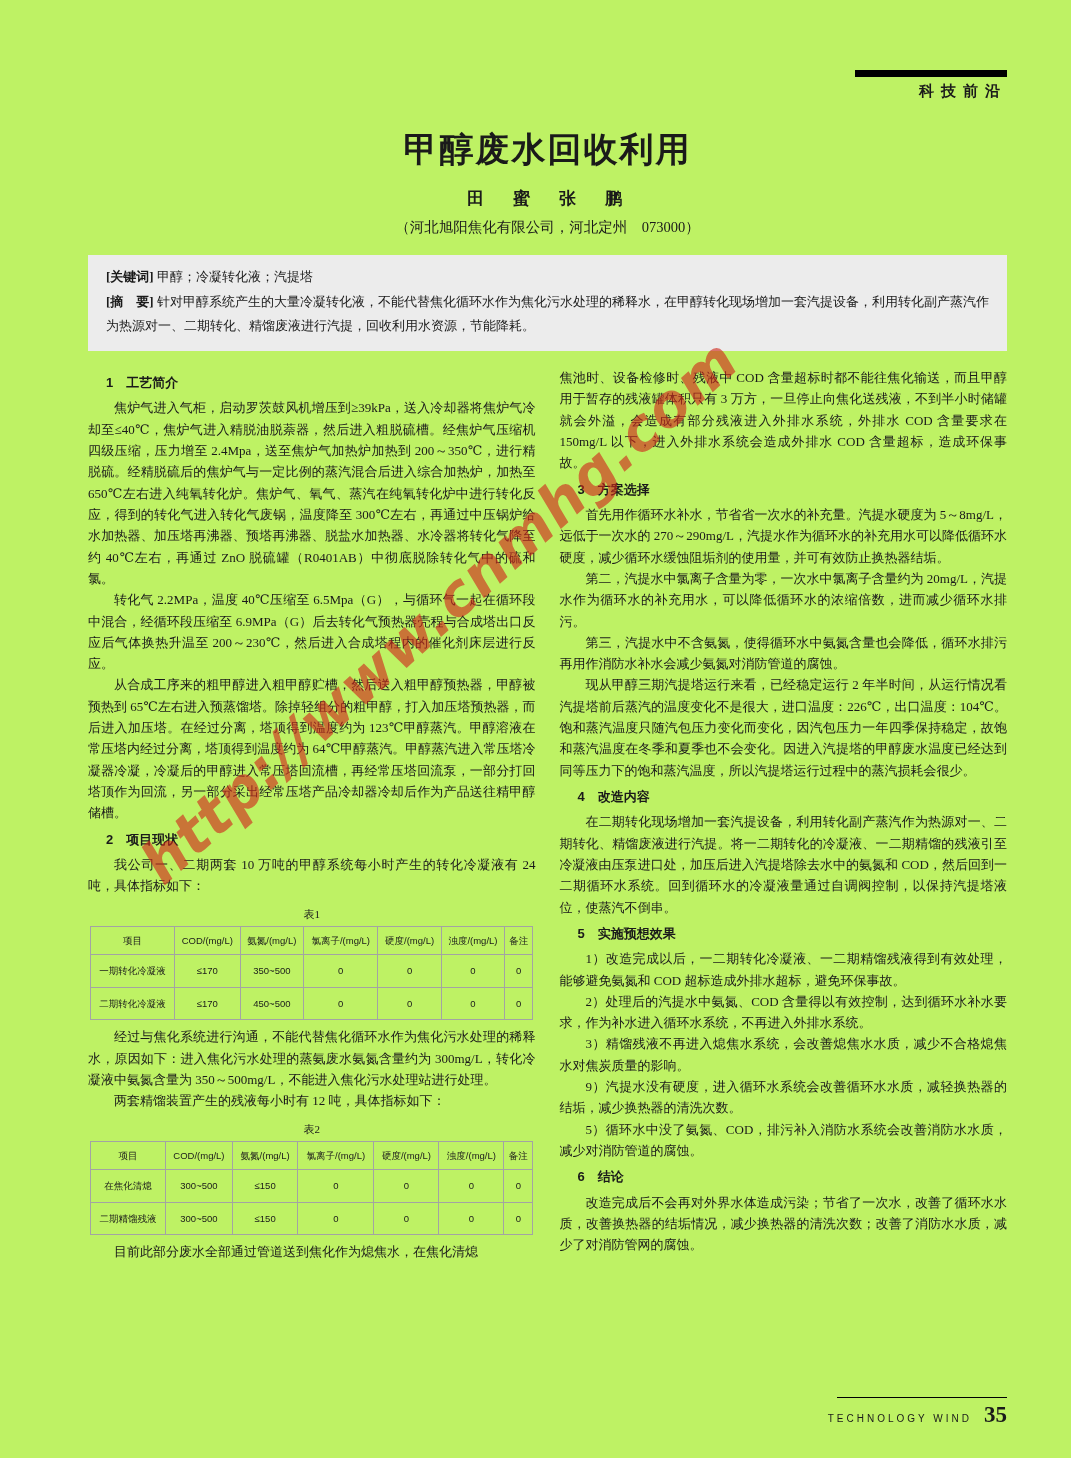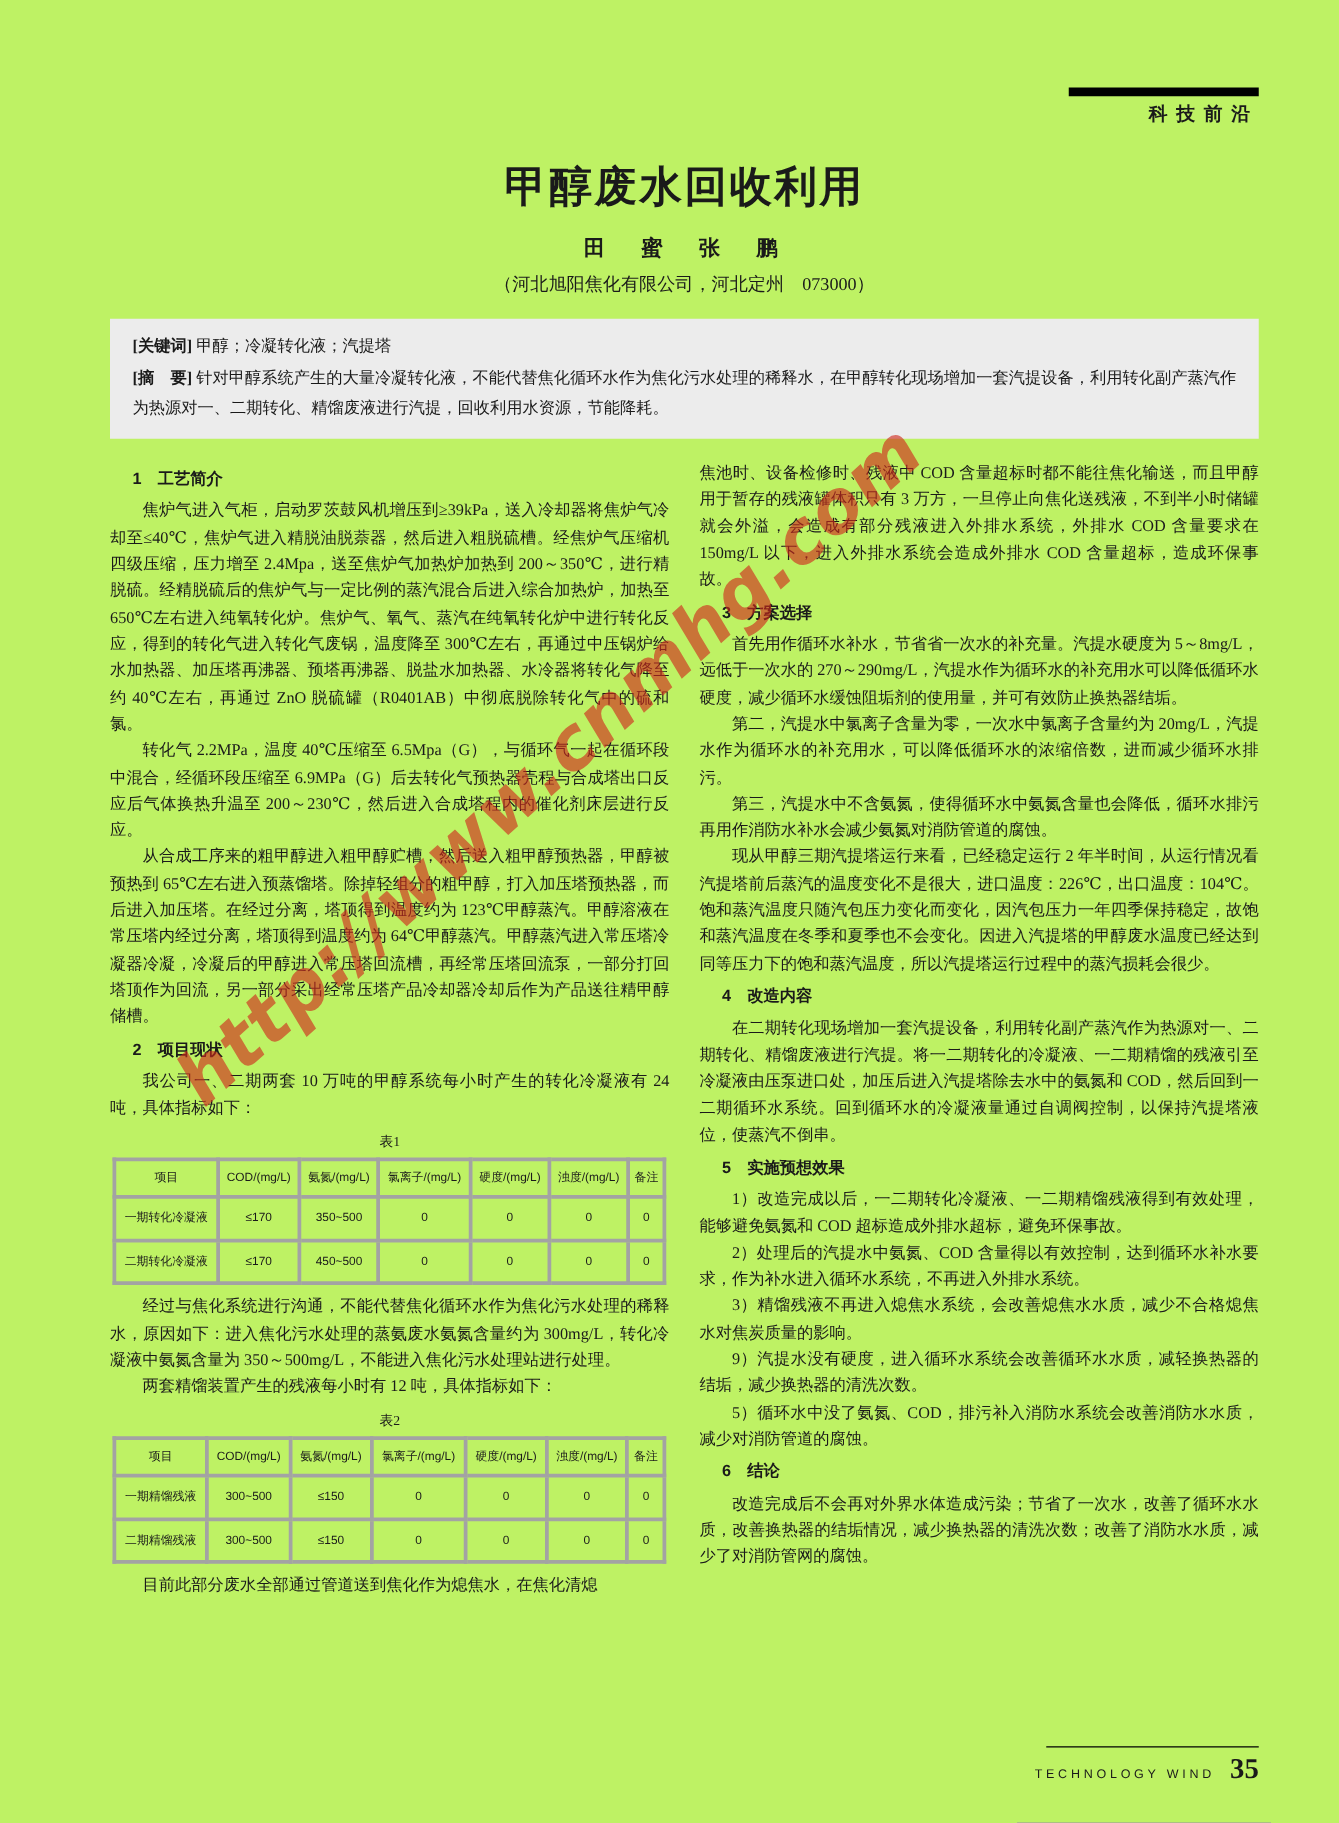--- a/index.html
+++ b/index.html
@@ -30,21 +30,21 @@
   .abstract b{font-weight:bold;}
   
   .columns{display:flex;gap:24px;margin-top:16px;}
   .col{flex:1;min-width:0;font-size:13px;line-height:1.64;text-align:justify;}
   .sec-h{font-weight:bold;font-family:"Liberation Sans","DejaVu Sans",sans-serif;font-size:13px;margin:5px 0 4px 18px;}
   p.para{margin:0;text-indent:2em;}
   
   .tbl-wrap{margin:8px 0 6px 0;}
   .tbl-cap{text-align:center;font-size:11px;margin:4px 0 3px 0;}
   table.dtable{width:99%;margin:0 auto;border-collapse:collapse;font-size:9.5px;font-family:"Liberation Sans","DejaVu Sans",sans-serif;}
-  table.dtable th,table.dtable td{border:3px solid #a3a3a3;padding:4px 2px;text-align:center;font-weight:normal;}
+  table.dtable th,table.dtable td{border:1px solid #a3a3a3;padding:4px 2px;text-align:center;font-weight:normal;}
   table.dtable thead th{padding:6px 2px;}
   table.dtable tbody td{padding:8px 2px;}
   
   .footer{position:absolute;right:64px;bottom:30px;}
   .footer-line{width:170px;border-top:1.5px solid #000;margin:0 0 4px auto;}
   .footer-row{display:flex;align-items:baseline;justify-content:flex-end;gap:12px;}
   .footer-journal{font-size:10px;letter-spacing:3px;font-family:"Liberation Sans","DejaVu Sans",sans-serif;}
   .footer-page{font-size:23px;font-weight:bold;font-family:"Liberation Serif","DejaVu Serif",serif;}
   
   .watermark{
@@ -130,21 +130,21 @@
                 <th>COD/(mg/L)</th>
                 <th>氨氮/(mg/L)</th>
                 <th>氯离子/(mg/L)</th>
                 <th>硬度/(mg/L)</th>
                 <th>浊度/(mg/L)</th>
                 <th>备注</th>
               </tr>
             </thead>
             <tbody>
               <tr>
-                <td>一期精馏残液</td>
+                <td>在焦化清熄</td>
                 <td>300~500</td>
                 <td>≤150</td>
                 <td>0</td>
                 <td>0</td>
                 <td>0</td>
                 <td>0</td>
               </tr>
               <tr>
                 <td>二期精馏残液</td>
                 <td>300~500</td>

